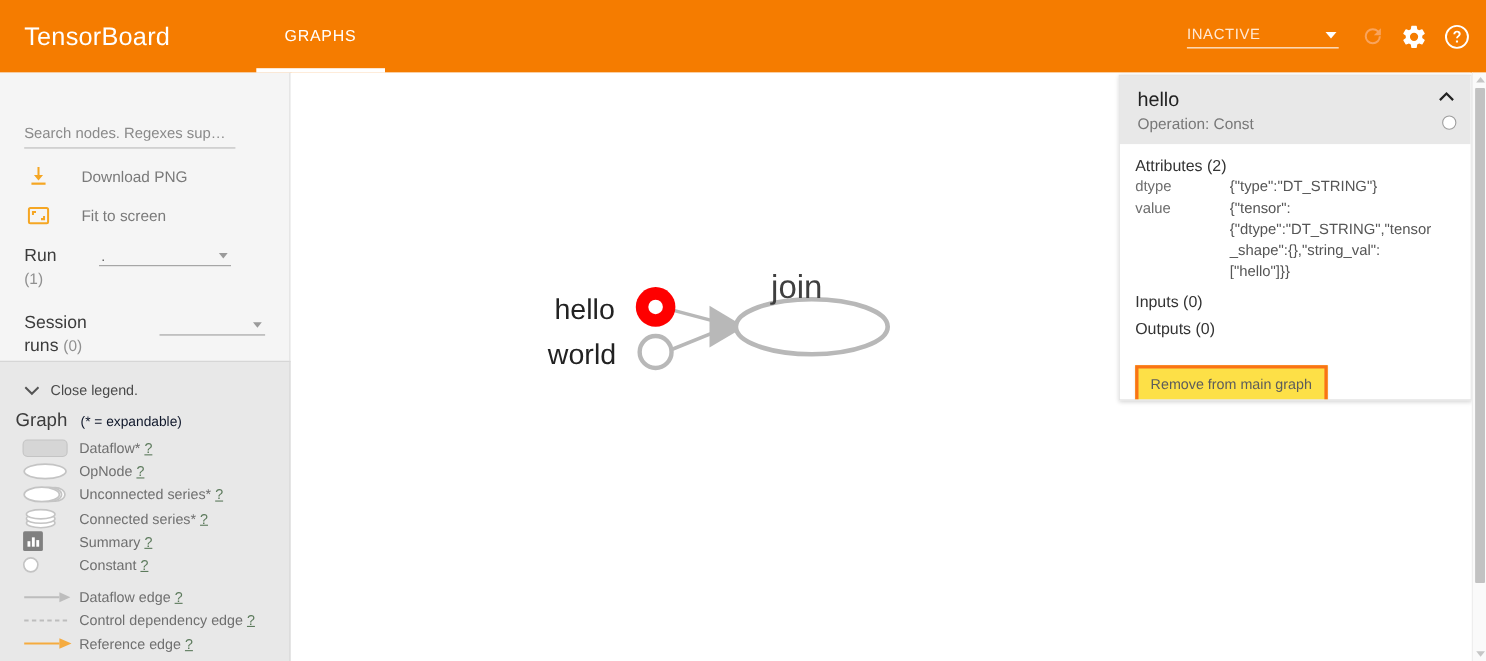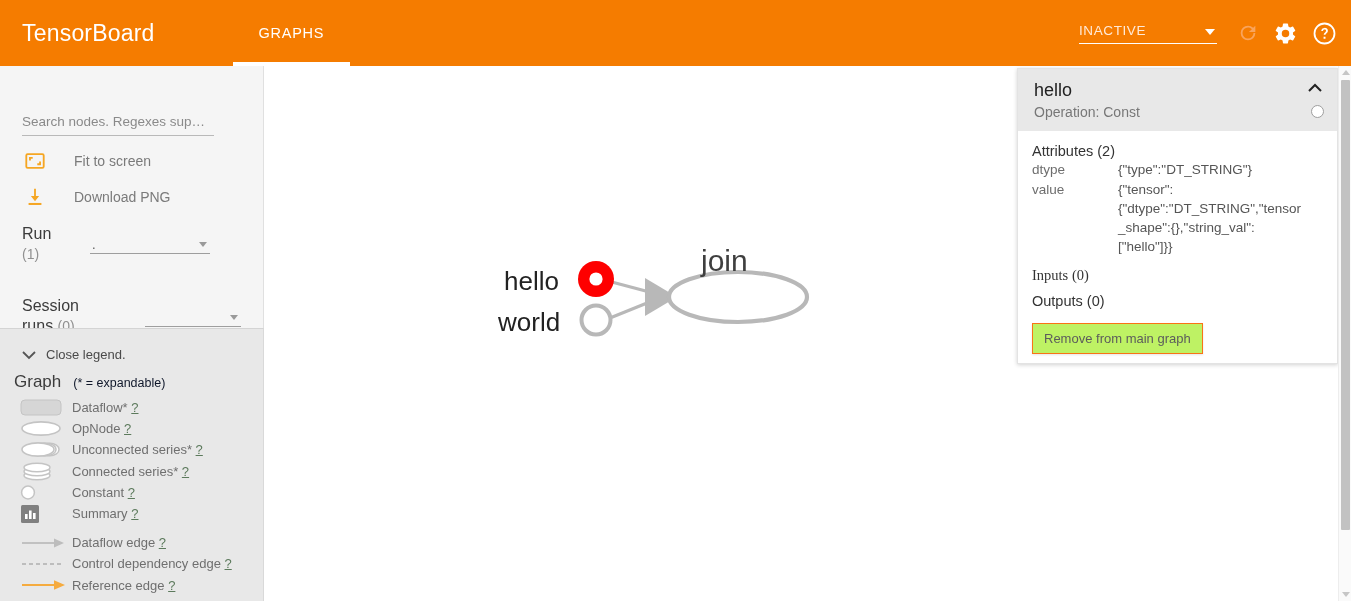--- a/index.html
+++ b/index.html
@@ -96,21 +96,21 @@
     margin: 14px 0 0 24px;
     cursor: pointer;
   }
   .action-row .ic { width: 28px; display:flex; align-items:center; }
   .action-row .lbl {
     margin-left: 22px;
     color: #7a7a7a;
     font-size: 14px;
   }
 
-  .field-row { display: flex; align-items: center; margin: 16px 0 0 22px; }
+  .field-row { display: flex; align-items: flex-start; margin: 16px 0 0 22px; }
   .field-label { font-size: 16px; color: #3c3c3c; width: 64px; line-height: 20px; }
   .field-label .cnt { color: #909090; font-size: 14px; }
   .select-line {
     position: relative;
     border-bottom: 1px solid #9e9e9e;
     height: 19px;
     margin-left: 4px;
   }
   .select-line .val {
     font-size: 13px; color: #5b5b5b;
@@ -196,27 +196,27 @@
     width: 13px; height: 13px;
     border-radius: 50%;
     border: 1.6px solid #9e9e9e;
     background: #ffffff;
   }
   .ip-body { padding: 12px 7px 0 14px; }
   .ip-section { font-size: 14.5px; color: #333; }
   .attr-row { display: flex; margin-top: 1px; }
   .attr-key { width: 86px; flex: none; font-size: 13.5px; color: #6d6d6d; line-height: 19px; }
   .attr-val { font-size: 13.5px; color: #555; line-height: 19px; white-space: pre-line; }
-  .ip-inputs { margin-top: 11px; font-family: Liberation Serif, serif; }
+  .ip-inputs { margin-top: 11px; }
   .ip-outputs { margin-top: 9px; }
   .ip-btn {
-    margin-top: 14px;
+    margin-top: 24px;
     display: inline-block;
-    background: #bef264;
-    border: 1px solid #f97316;
+    background: #fde047;
+    border: 3px solid #f97316;
     box-shadow: 0 1px 2px rgba(0,0,0,0.10);
     font-size: 13px; color: #5c5c5c;
     padding: 7px 11px;
     cursor: pointer;
   }
 
   
   .scrollbar {
     position: absolute; right: 0; top: 66px;
     width: 13px; height: 535px;
@@ -282,49 +282,49 @@
 
   <div class="sidebar">
 
     <div class="search-wrap">
       <input class="search-input" type="text" placeholder="Search nodes. Regexes sup…" style="">
     </div>
 
     <div class="action-row">
       <span class="ic">
         <svg width="22" height="22" viewBox="0 0 24 24">
+          <path d="M11 3h2v8h3.5L12 16.5 7.5 11H11V3z" fill="#f5a623"></path>
+          <rect x="5" y="18.5" width="14" height="2.2" fill="#f5a623"></rect>
+        </svg>
+      </span>
+      <span class="lbl">Download PNG</span>
+    </div>
+
+    <div class="action-row">
+      <span class="ic">
+        <svg width="22" height="22" viewBox="0 0 24 24">
           <rect x="2.5" y="4.5" width="19" height="15" rx="1.5" fill="none" stroke="#f5a623" stroke-width="2"></rect>
           <path d="M6.5 11.5v-3h3M17.5 12.5v3h-3" fill="none" stroke="#f5a623" stroke-width="2"></path>
         </svg>
       </span>
       <span class="lbl">Fit to screen</span>
-    </div>
-
-    <div class="action-row">
-      <span class="ic">
-        <svg width="22" height="22" viewBox="0 0 24 24">
-          <path d="M11 3h2v8h3.5L12 16.5 7.5 11H11V3z" fill="#f5a623"></path>
-          <rect x="5" y="18.5" width="14" height="2.2" fill="#f5a623"></rect>
-        </svg>
-      </span>
-      <span class="lbl">Download PNG</span>
     </div>
 
     <div class="field-row">
       <div class="field-label">
         <span>Run</span><br>
         <span class="cnt">(1)</span>
       </div>
       <div class="select-line" style="width:120px;">
         <span class="val">.</span>
         <span class="sc"></span>
       </div>
     </div>
 
-    <div class="field-row" style="margin-top:32px;gap:31px;">
+    <div class="field-row" style="margin-top:20px;gap:31px;">
       <div class="field-label">
         <span>Session</span><br>
         <span>runs</span>
         <span class="cnt">(0)</span>
       </div>
       <div class="select-line" style="width:96px;margin-left:28px;margin-top:2px;">
         <span class="val"></span>
         <span class="sc"></span>
       </div>
     </div>
@@ -399,41 +399,41 @@
           </svg>
         </span>
         <span class="legend-text">
           <span>Connected series*</span>
           <span class="q">?</span>
         </span>
       </div>
 
       <div class="legend-item">
         <span class="legend-glyph">
-          <svg width="42" height="17" viewBox="0 0 42 17">
-              <circle cx="8" cy="8.5" r="6.4" fill="#ffffff" stroke="#c4c4c4" stroke-width="1.5"></circle>
-            </svg>
-        </span>
-        <span class="legend-text">
-          <span>Constant</span>
-          <span class="q">?</span>
-        </span>
-      </div>
-
-      <div class="legend-item">
-        <span class="legend-glyph">
           <svg width="42" height="20" viewBox="0 0 42 20">
             <rect x="1" y="1" width="18" height="18" rx="1.5" fill="#808080"></rect>
             <rect x="5" y="10" width="2.6" height="5" fill="#ffffff"></rect>
             <rect x="9" y="6.5" width="2.6" height="8.5" fill="#ffffff"></rect>
             <rect x="13" y="9" width="2.6" height="6" fill="#ffffff"></rect>
           </svg>
         </span>
         <span class="legend-text">
           <span>Summary</span>
+          <span class="q">?</span>
+        </span>
+      </div>
+
+      <div class="legend-item">
+        <span class="legend-glyph">
+          <svg width="42" height="17" viewBox="0 0 42 17">
+              <circle cx="8" cy="8.5" r="6.4" fill="#ffffff" stroke="#c4c4c4" stroke-width="1.5"></circle>
+            </svg>
+        </span>
+        <span class="legend-text">
+          <span>Constant</span>
           <span class="q">?</span>
         </span>
       </div>
     </div>
 
     <div class="legend-edges">
       <div class="legend-item">
         <span class="legend-glyph">
           <svg width="48" height="14" viewBox="0 0 48 14">
             <line x1="2" y1="7" x2="34" y2="7" stroke="#bdbdbd" stroke-width="1.8"></line>

